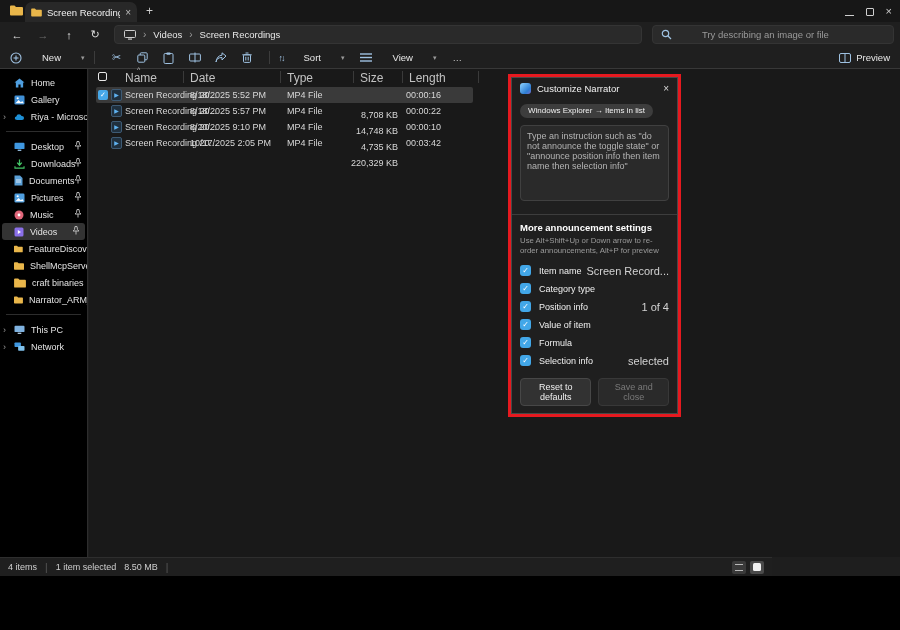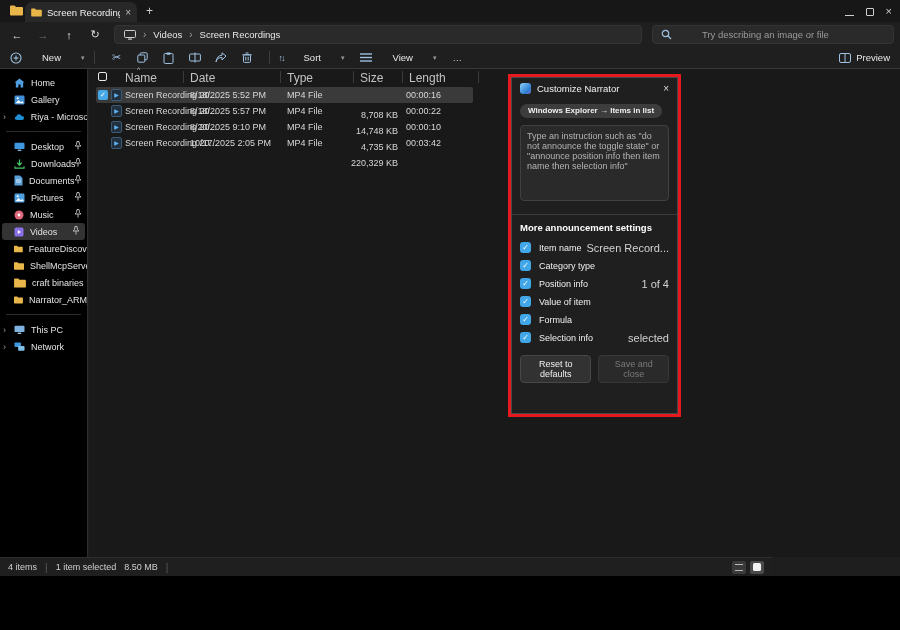--- a/index.html
+++ b/index.html
@@ -83,21 +83,21 @@
   .sv-fill { width:8px; height:8px; background:#f2f2f2; border-radius:1.5px; }
 
   
   #annotation { position:absolute; left:508px; top:74px; width:173px; height:343px; border:3px solid #e6191f; }
   #dialog { position:absolute; inset:0; background:#1f1f1f; border:1px solid #484848; padding:0 8px; overflow:hidden; }
   .dlg-titlebar { height:21px; display:flex; align-items:center; gap:6px; }
   .dlg-appicon { width:11px; height:11px; border-radius:3px; background:linear-gradient(135deg,#8fd4ff,#2d7dd2 70%,#7a6fd0); }
   .dlg-title { font-size:9.5px; color:#f2f2f2; flex:1; }
   .dlg-close { color:#d8d8d8; font-size:10px; }
   .dlg-chip { display:inline-block; margin-top:3px; background:#3d3d3d; border-radius:8px; padding:2.5px 8px;
-              font-size:8px; font-weight:bold; color:#f0f0f0; white-space:nowrap; }
+              font-size:8px; font-weight:normal; color:#f0f0f0; white-space:nowrap; }
   .dlg-textarea { margin-top:7px; width:100%; height:76px; background:#2a2a2a; border:1px solid #404040; border-radius:4px;
                   padding:5px 6px; font-family:"Liberation Sans", sans-serif; font-size:9px; color:#c8c8c8; resize:none; }
   .dlg-textarea::placeholder { color:#b4b4b4; }
   .send-row { margin-top:5px; text-align:right; }
   .send-btn { width:66px; height:18px; background:#46b5ef; border:1.5px solid #8ad7ff; border-radius:4px;
               font-family:"Liberation Sans", sans-serif; font-size:9.5px; font-weight:bold; color:#0c2d49; }
   .dlg-divider { margin:9px -8px 7px; height:1px; background:#3d3d3d; }
   .settings-title { font-size:9.5px; font-weight:bold; color:#ffffff; }
   .settings-hint { margin-top:3px; font-size:7.8px; color:#9b9b9b; line-height:1.3; }
   .opt-row { height:18px; display:flex; align-items:center; }
@@ -452,20 +452,21 @@
     <div id="dialog">
       <div class="dlg-titlebar">
         <span class="dlg-appicon"></span>
         <span class="dlg-title">Customize Narrator</span>
         <span class="dlg-close">×</span>
       </div>
       <span class="dlg-chip">Windows Explorer → Items in list</span>
       <textarea class="dlg-textarea" placeholder="Type an instruction such as &quot;do not announce the toggle state&quot; or &quot;announce position info then item name then selection info&quot;" style=""></textarea>
       <div class="dlg-divider"></div>
       <div class="settings-title">More announcement settings</div>
+      <div class="settings-hint">Use Alt+Shift+Up or Down arrow to re-order announcements, Alt+P for preview</div>
       <div style="margin-top:6px">
         <div class="opt-row">
           <span class="opt-check">✓</span>
           <span class="opt-label">Item name</span>
           <span class="opt-value">Screen Record...</span>
         </div>
         <div class="opt-row">
           <span class="opt-check">✓</span>
           <span class="opt-label">Category type</span>
           <span class="opt-value"></span>

